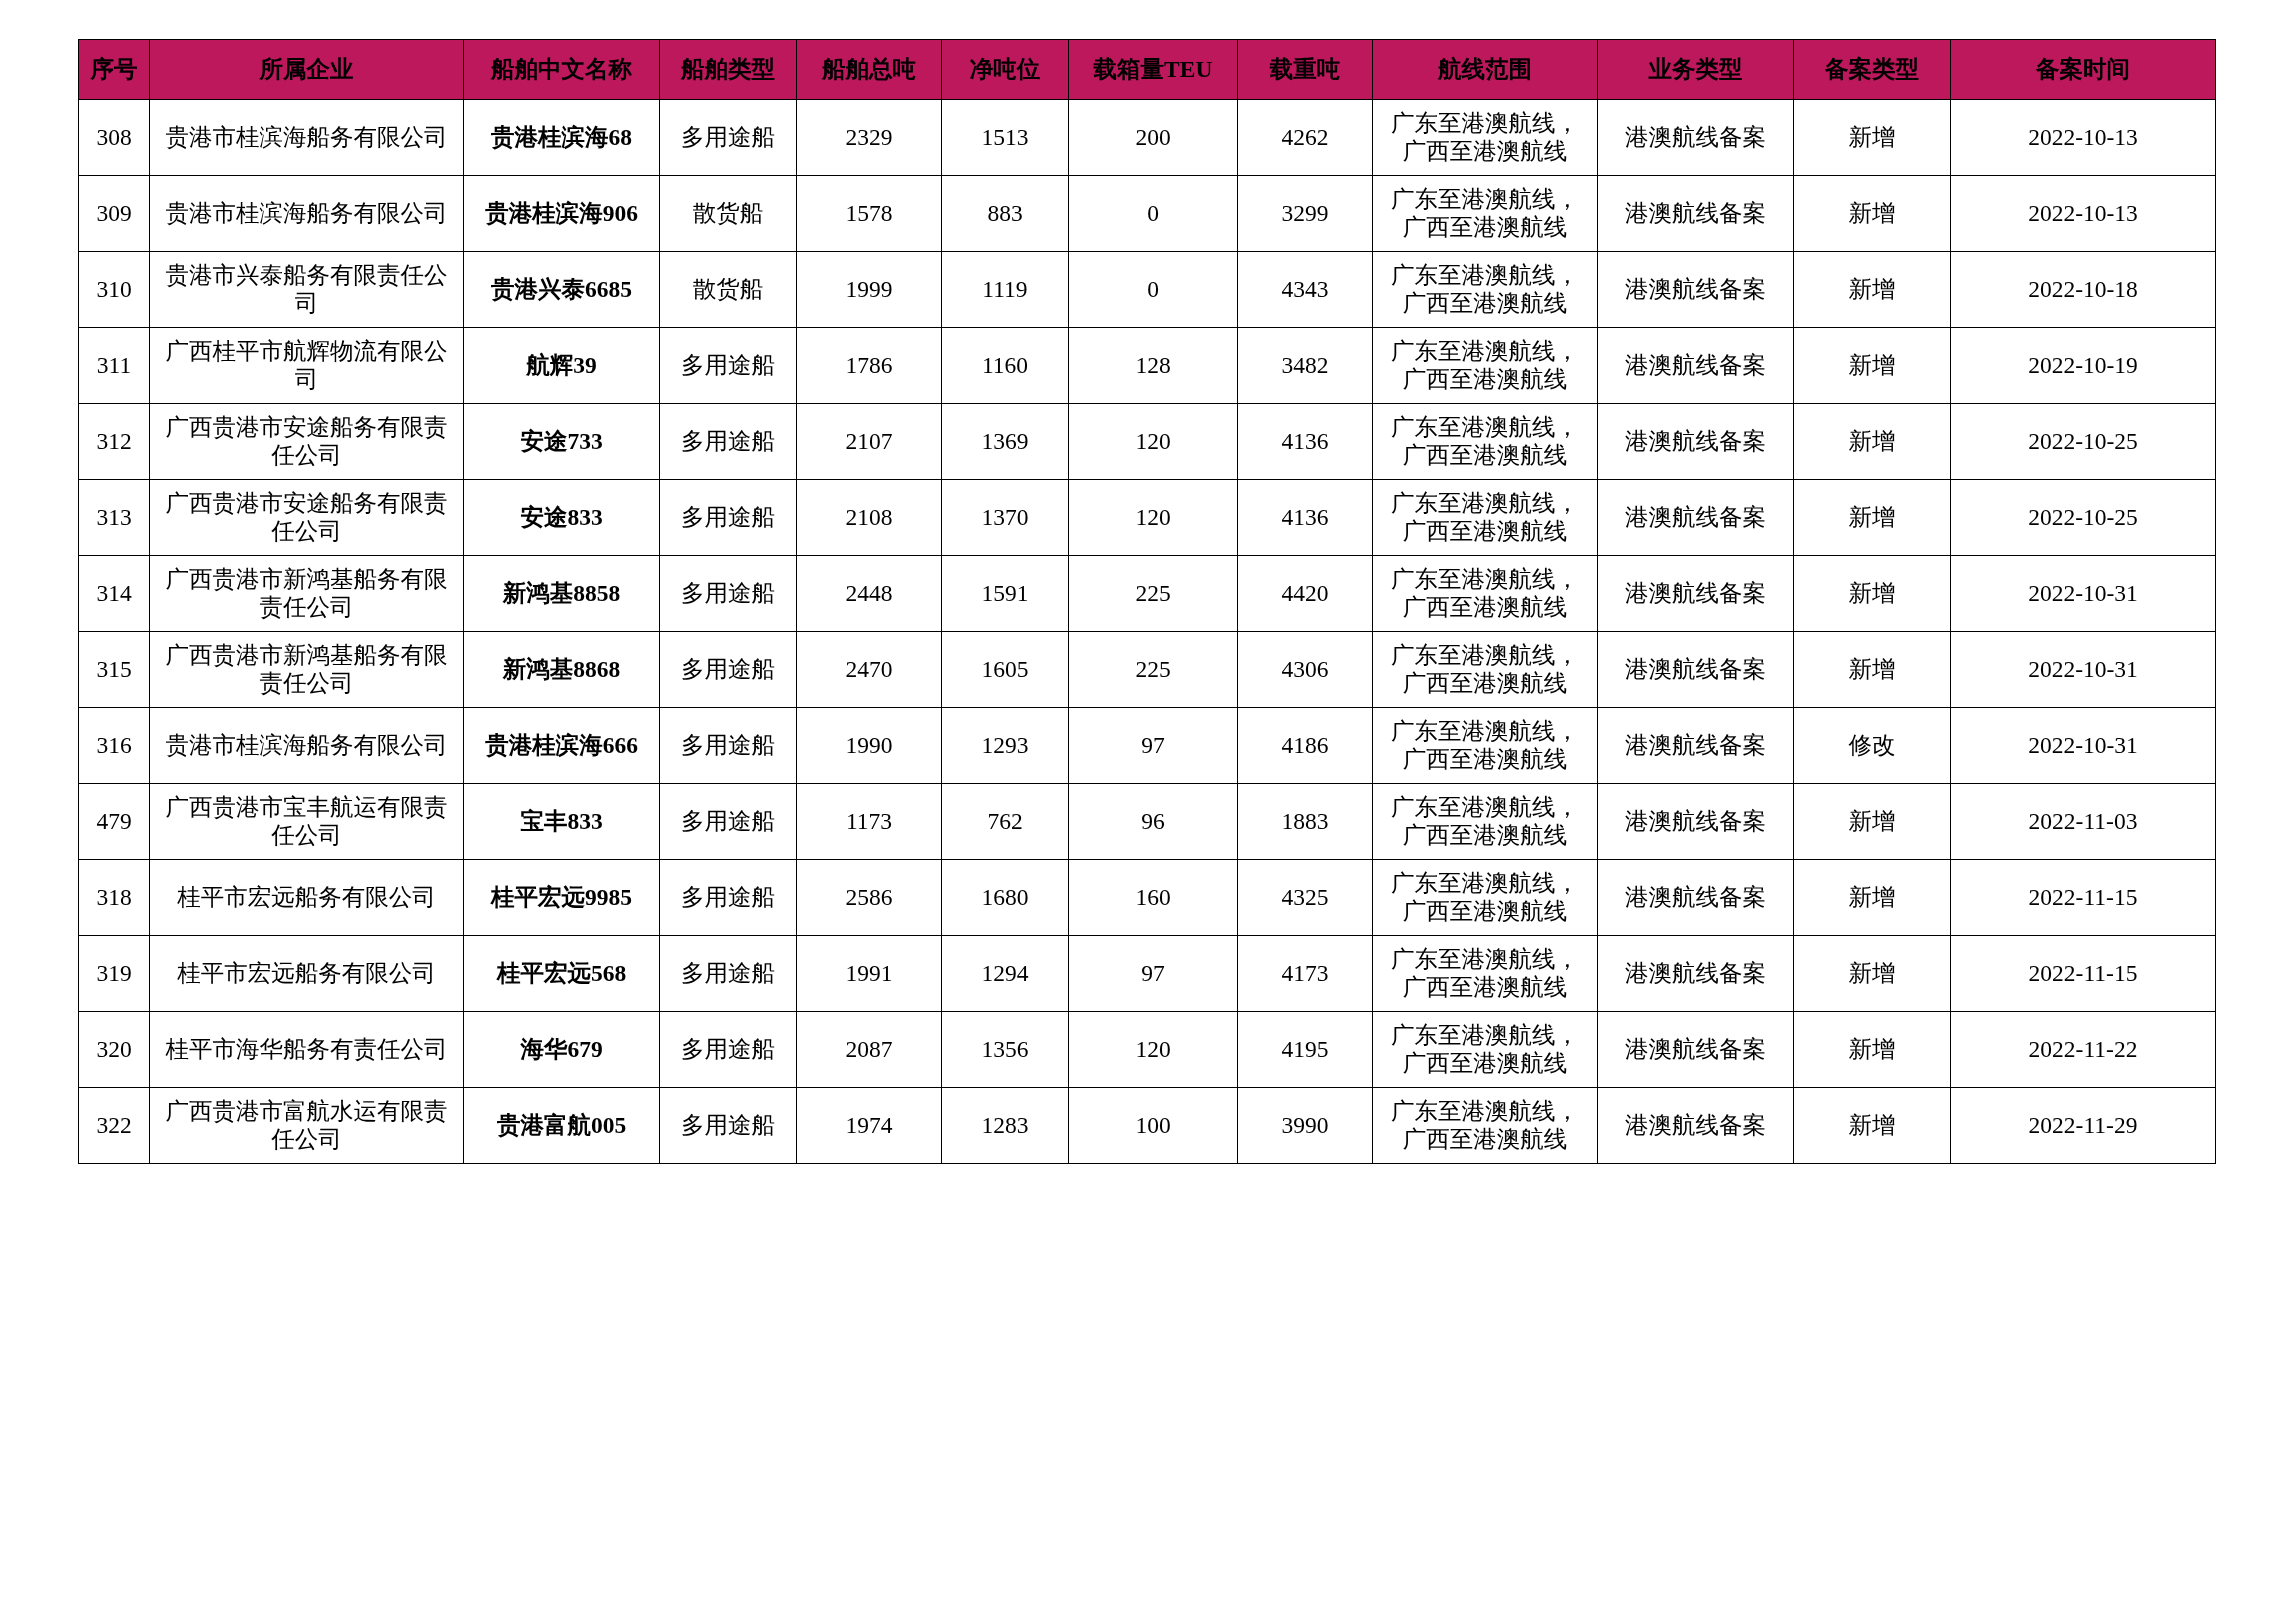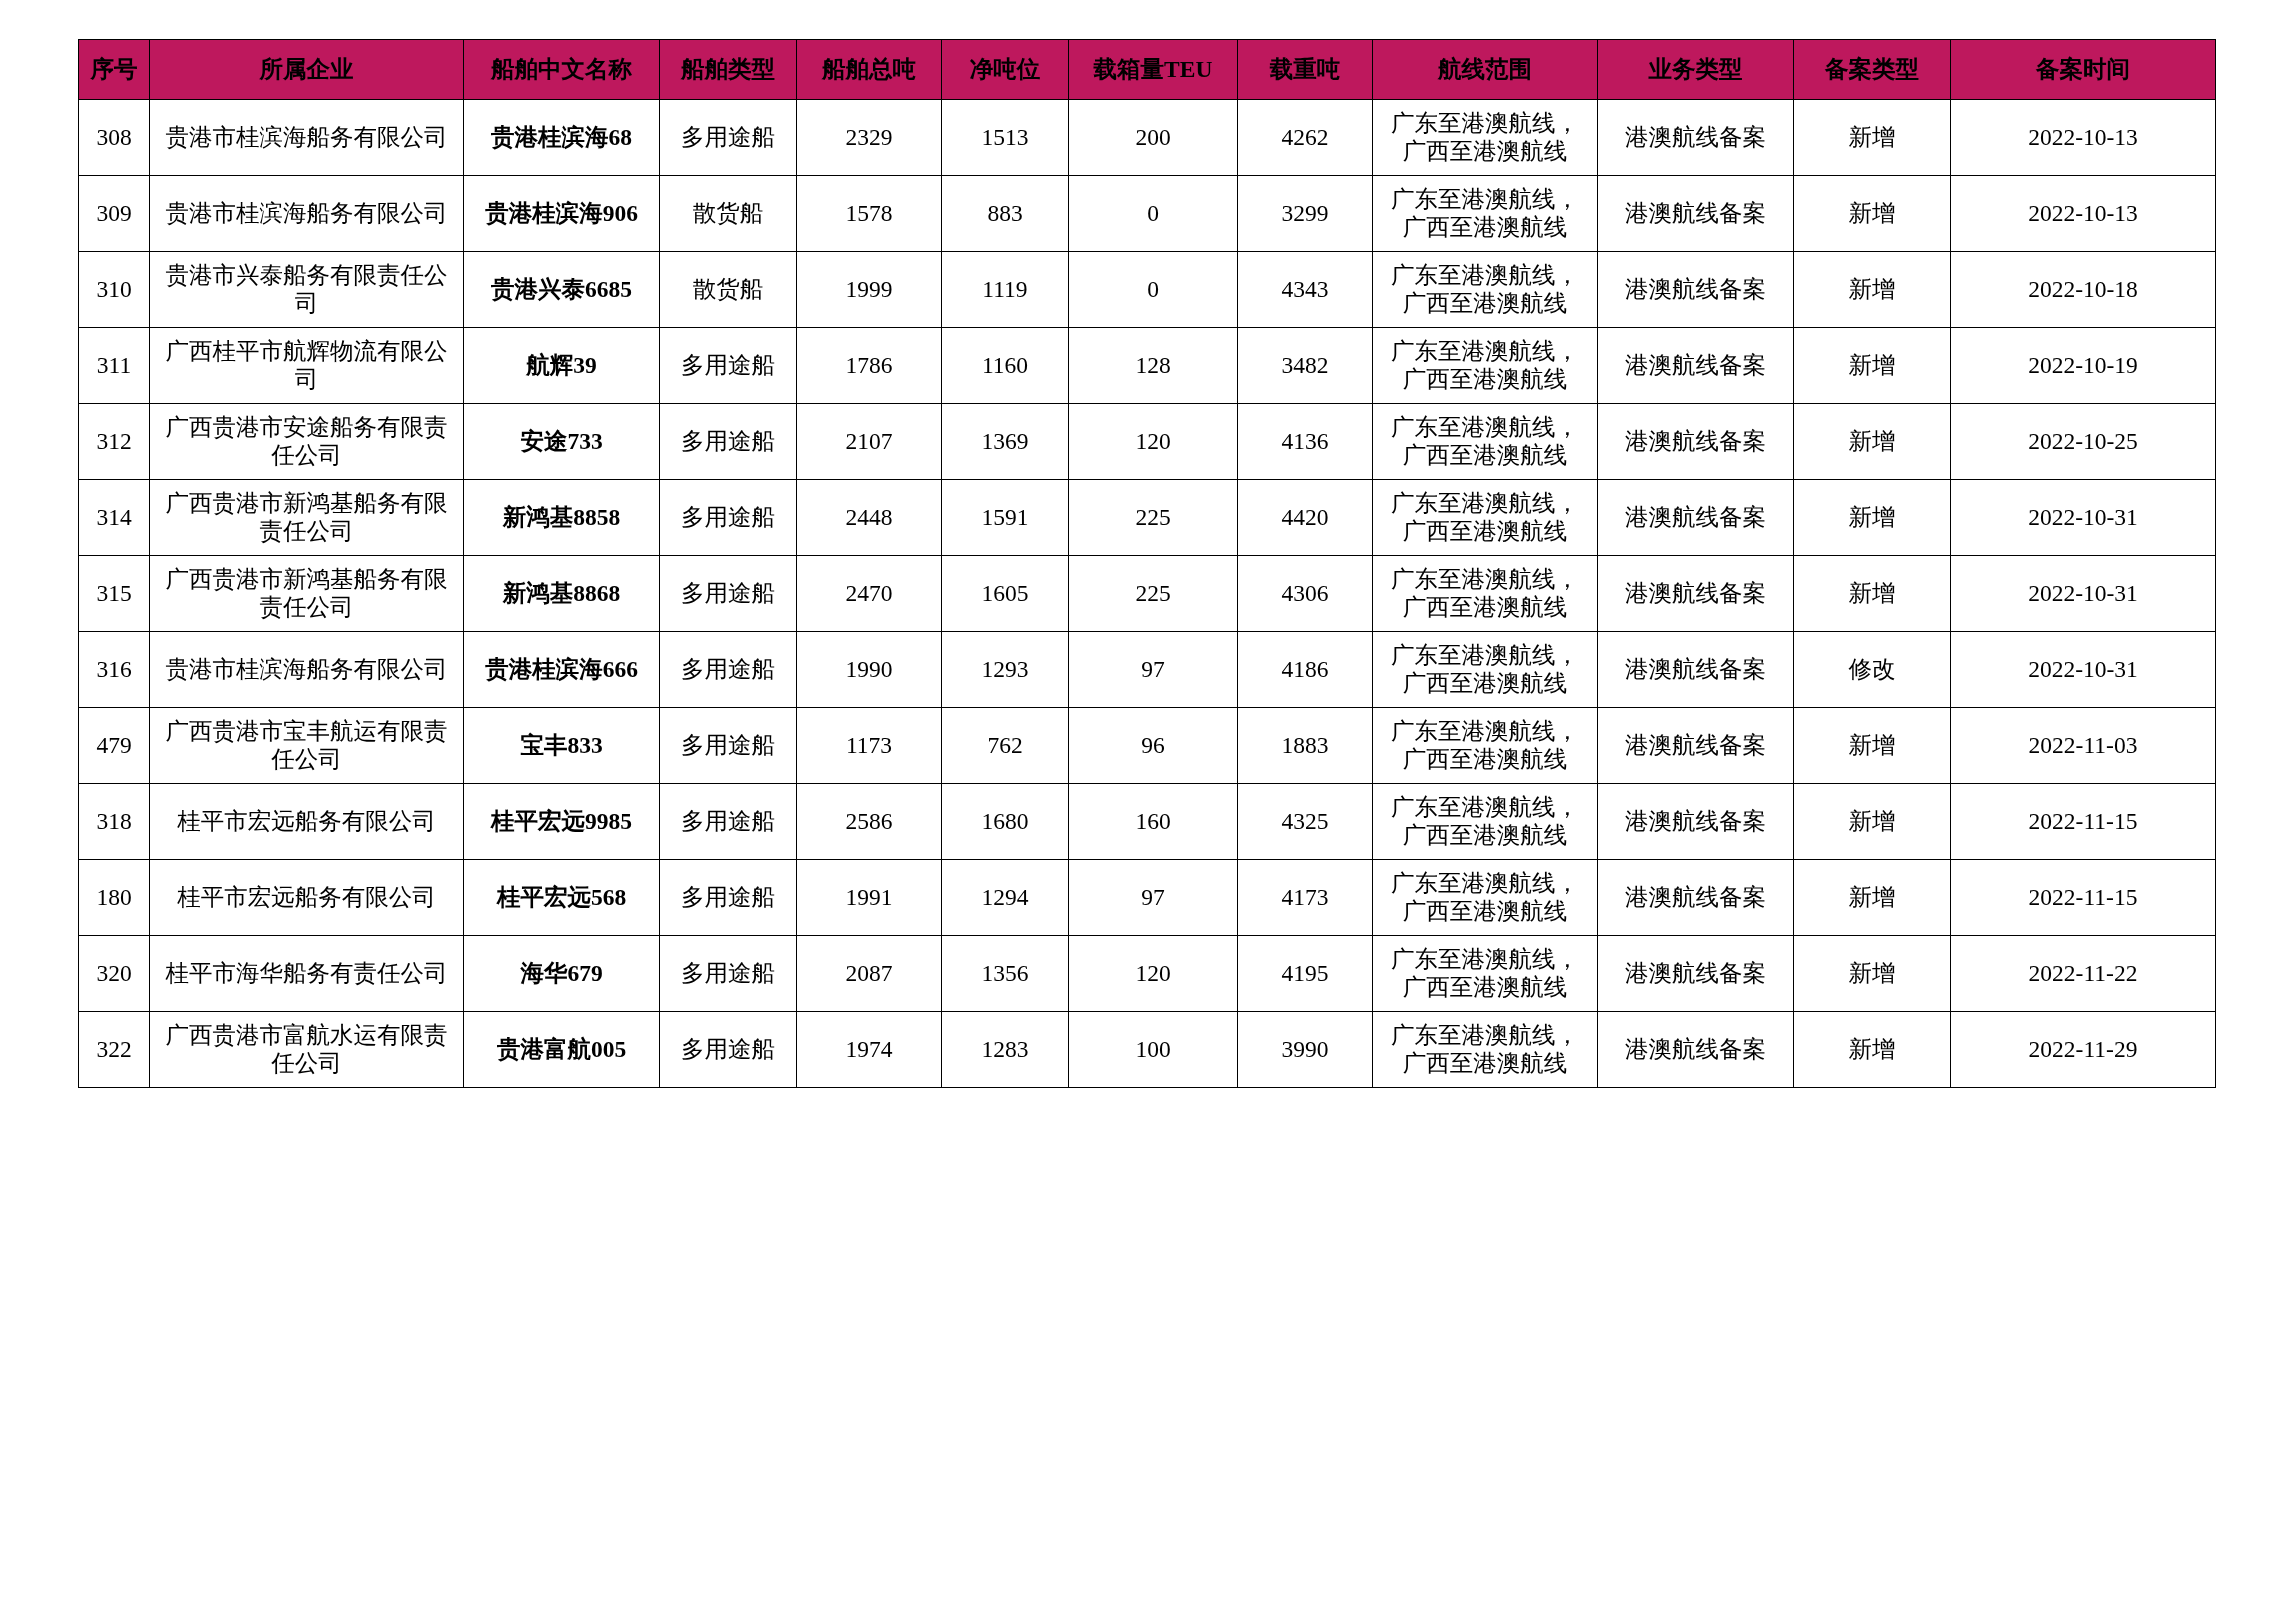--- a/index.html
+++ b/index.html
@@ -175,20 +175,35 @@
         <td class="num">1369</td>
         <td class="num">120</td>
         <td class="num">4136</td>
         <td class="route">广东至港澳航线，
 广西至港澳航线</td>
         <td>港澳航线备案</td>
         <td>新增</td>
         <td>2022-10-25</td>
       </tr>
       <tr>
+        <td>313</td>
+        <td class="company">广西贵港市安途船务有限责任公司</td>
+        <td class="shipname">安途833</td>
+        <td>多用途船</td>
+        <td class="num">2108</td>
+        <td class="num">1370</td>
+        <td class="num">120</td>
+        <td class="num">4136</td>
+        <td class="route">广东至港澳航线，
+广西至港澳航线</td>
+        <td>港澳航线备案</td>
+        <td>新增</td>
+        <td>2022-10-25</td>
+      </tr>
+      <tr>
         <td>314</td>
         <td class="company">广西贵港市新鸿基船务有限责任公司</td>
         <td class="shipname">新鸿基8858</td>
         <td>多用途船</td>
         <td class="num">2448</td>
         <td class="num">1591</td>
         <td class="num">225</td>
         <td class="num">4420</td>
         <td class="route">广东至港澳航线，
 广西至港澳航线</td>
@@ -250,21 +265,21 @@
         <td class="num">1680</td>
         <td class="num">160</td>
         <td class="num">4325</td>
         <td class="route">广东至港澳航线，
 广西至港澳航线</td>
         <td>港澳航线备案</td>
         <td>新增</td>
         <td>2022-11-15</td>
       </tr>
       <tr>
-        <td>180</td>
+        <td>319</td>
         <td class="company">桂平市宏远船务有限公司</td>
         <td class="shipname">桂平宏远568</td>
         <td>多用途船</td>
         <td class="num">1991</td>
         <td class="num">1294</td>
         <td class="num">97</td>
         <td class="num">4173</td>
         <td class="route">广东至港澳航线，
 广西至港澳航线</td>
         <td>港澳航线备案</td>

